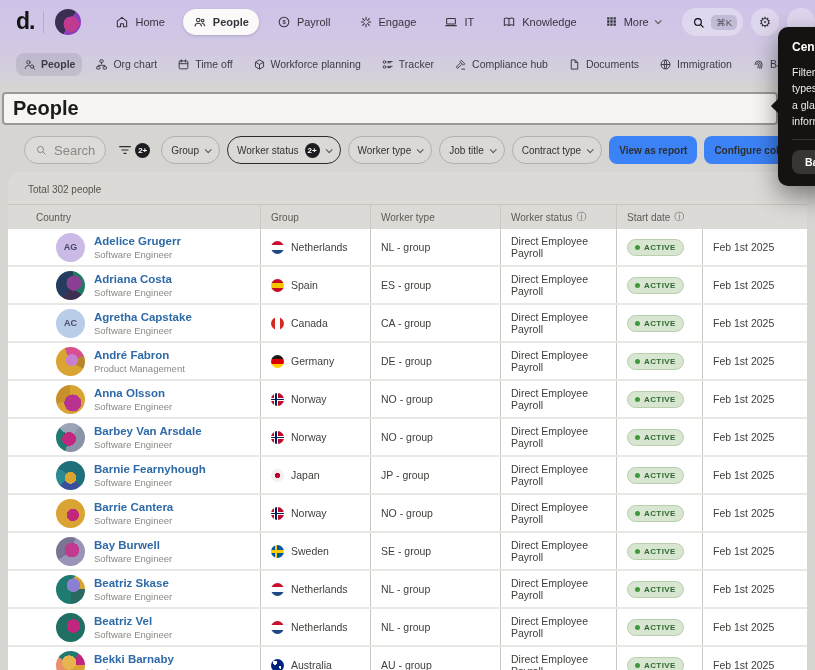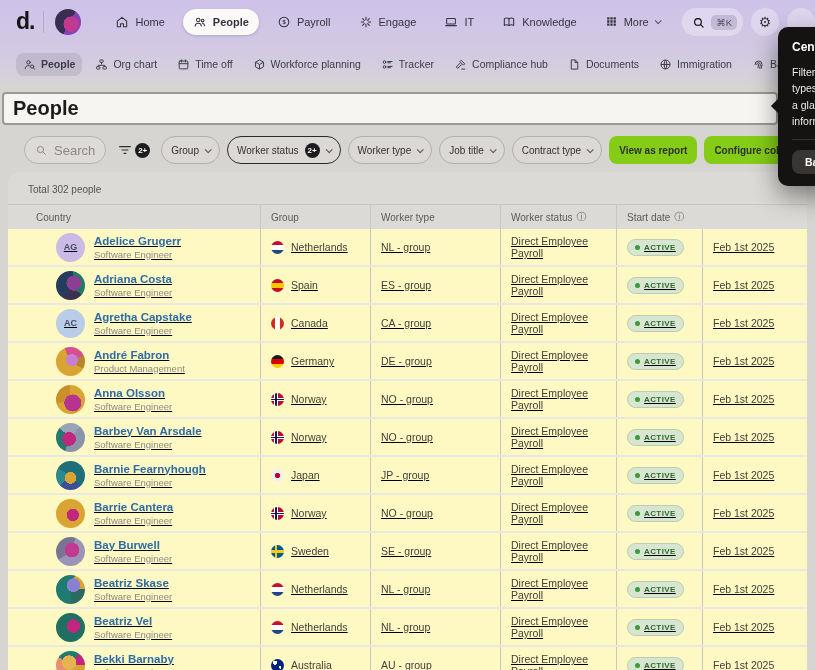--- a/index.html
+++ b/index.html
@@ -32,32 +32,32 @@
   
   .pageheading { margin:7px 37px 0 2px; height:33px; background:#f7f5f1; border:2px solid #9b9995; border-radius:4px; display:flex; align-items:center; padding-left:9px; font-size:20px; font-weight:700; color:#1b1b1b; }
 
   
   .filters { display:flex; align-items:center; gap:7px; margin:11px 16px 0 24px; }
   .searchbox { width:183px; height:28px; border:1px solid #b6b4b1; border-radius:15px; background:#dddad7; display:flex; align-items:center; gap:7px; padding:0 10px; color:#8a8884; font-size:13px; }
   .filterbtn { display:flex; align-items:center; gap:2px; padding:0 4px; cursor:pointer; color:#2e2e33; }
   .badge-dark { min-width:15px; height:15px; border-radius:8px; background:#1d1d1f; color:#fff; font-size:8px; font-weight:700; display:flex; align-items:center; justify-content:center; padding:0 2px; }
   .pill { height:28px; border:1px solid #b2b0ad; border-radius:14px; background:#dbd8d5; display:flex; align-items:center; gap:6px; padding:0 9px; font-size:10px; color:#333; cursor:pointer; white-space:nowrap; }
   .pill.highlight { border:1.5px solid #2b2b2b; }
-  .btn { height:28px; border-radius:8px; background:#84cc16; display:flex; align-items:center; padding:0 10px; font-size:10px; font-weight:700; color:#2e2e2e; cursor:pointer; white-space:nowrap; }
+  .btn { height:28px; border-radius:8px; background:#3b82f6; display:flex; align-items:center; padding:0 10px; font-size:10px; font-weight:700; color:#2e2e2e; cursor:pointer; white-space:nowrap; }
 
   
   .card { margin:8px 8px 0; background:#dcdad6; border-radius:12px 12px 0 0; height:500px; overflow:hidden; }
   .total { padding:12px 20px 9px; font-size:10px; color:#55534f; }
   .tgrid { display:grid; grid-template-columns:232px 110px 130px 116px 86px 1fr; padding:0 20px; align-items:center; }
   .thead { height:25px; border-top:1px solid #c9c6c2; font-size:10px; color:#5c5a56; }
   .thead > div { display:flex; align-items:center; gap:4px; height:100%; }
   .thead > div:first-child { padding-left:8px; }
   .thead > div + div { padding-left:10px; border-left:1px solid #cbc8c4; }
   .info-i { font-size:10px; color:#6a6864; }
-  .trow { height:38px; background:#fef9c3; border-bottom:2px solid #eae8e4; cursor:pointer;text-decoration:underline; }
+  .trow { height:38px; background:#ffffff; border-bottom:2px solid #eae8e4; cursor:pointer; }
   .trow > div { display:flex; align-items:center; height:100%; font-size:10.5px; color:#403e3a; }
   .trow > div + div { padding-left:10px; border-left:1px solid #cac7c3;align-items:center; }
   .cell-person { padding-left:28px; gap:9px; }
   .avatar { width:29px; height:29px; border-radius:50%; flex:0 0 auto; display:flex; align-items:center; justify-content:center; font-size:9px; font-weight:700; color:#4a4a6a; }
   .pstack { display:flex; flex-direction:column; gap:2px; }
   .pname { font-size:11.5px; font-weight:700; color:#2f6aa8; cursor:pointer; text-decoration:none; }
   .ptitle { font-size:9.5px; color:#8b8984; }
   .flag { width:13px; height:13px; border-radius:50%; margin-right:7px; flex:0 0 auto; }
   .status { display:inline-flex; align-items:center; gap:4px; background:#d8e5d1; border:1px solid #b7cfad; border-radius:10px; padding:3px 7px; }
   .status .dot { width:5px; height:5px; border-radius:50%; background:#3d9a3d; }

